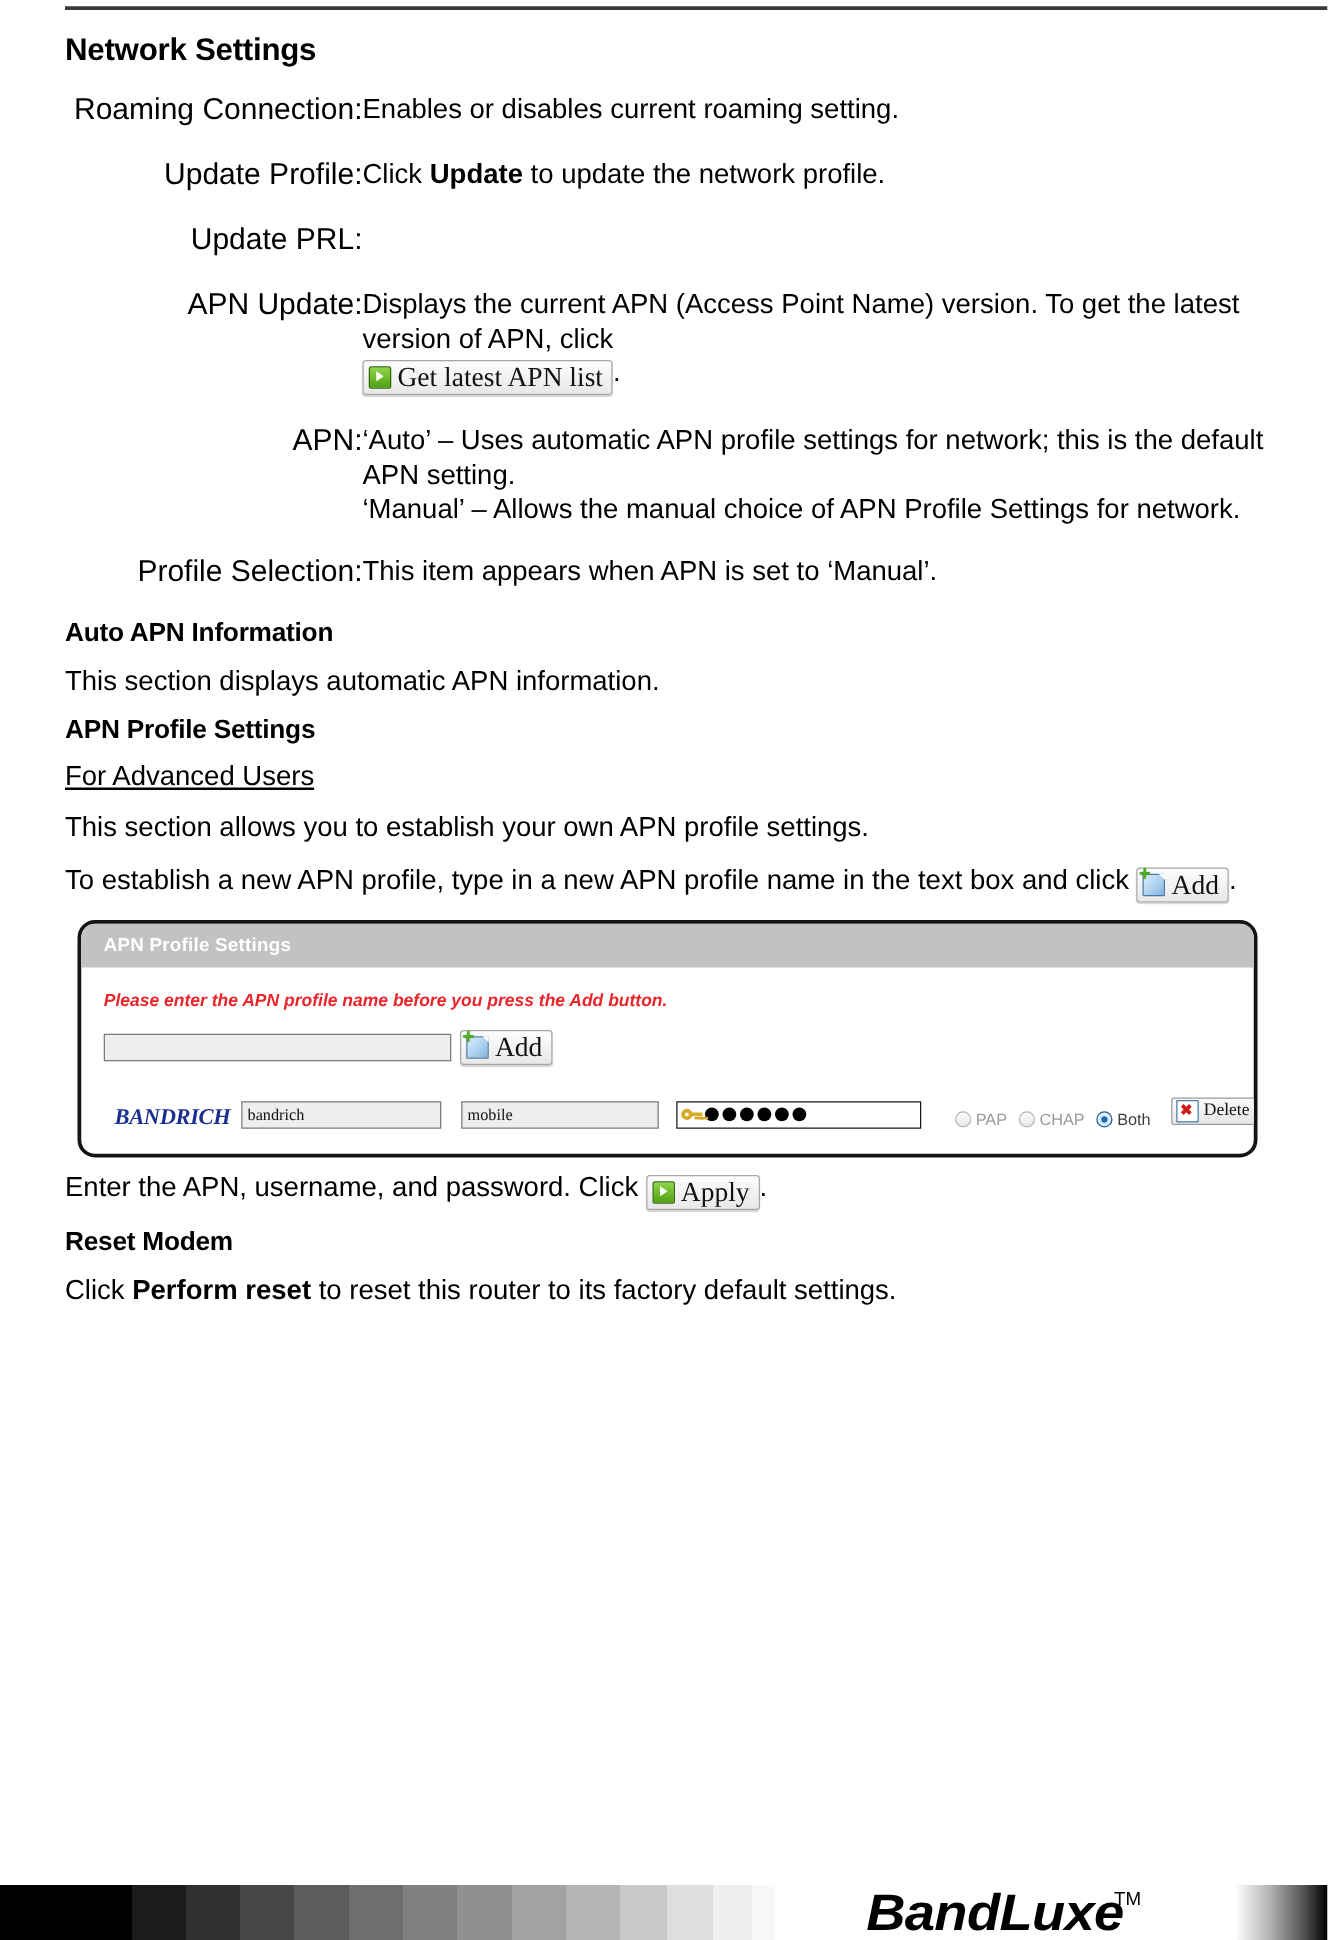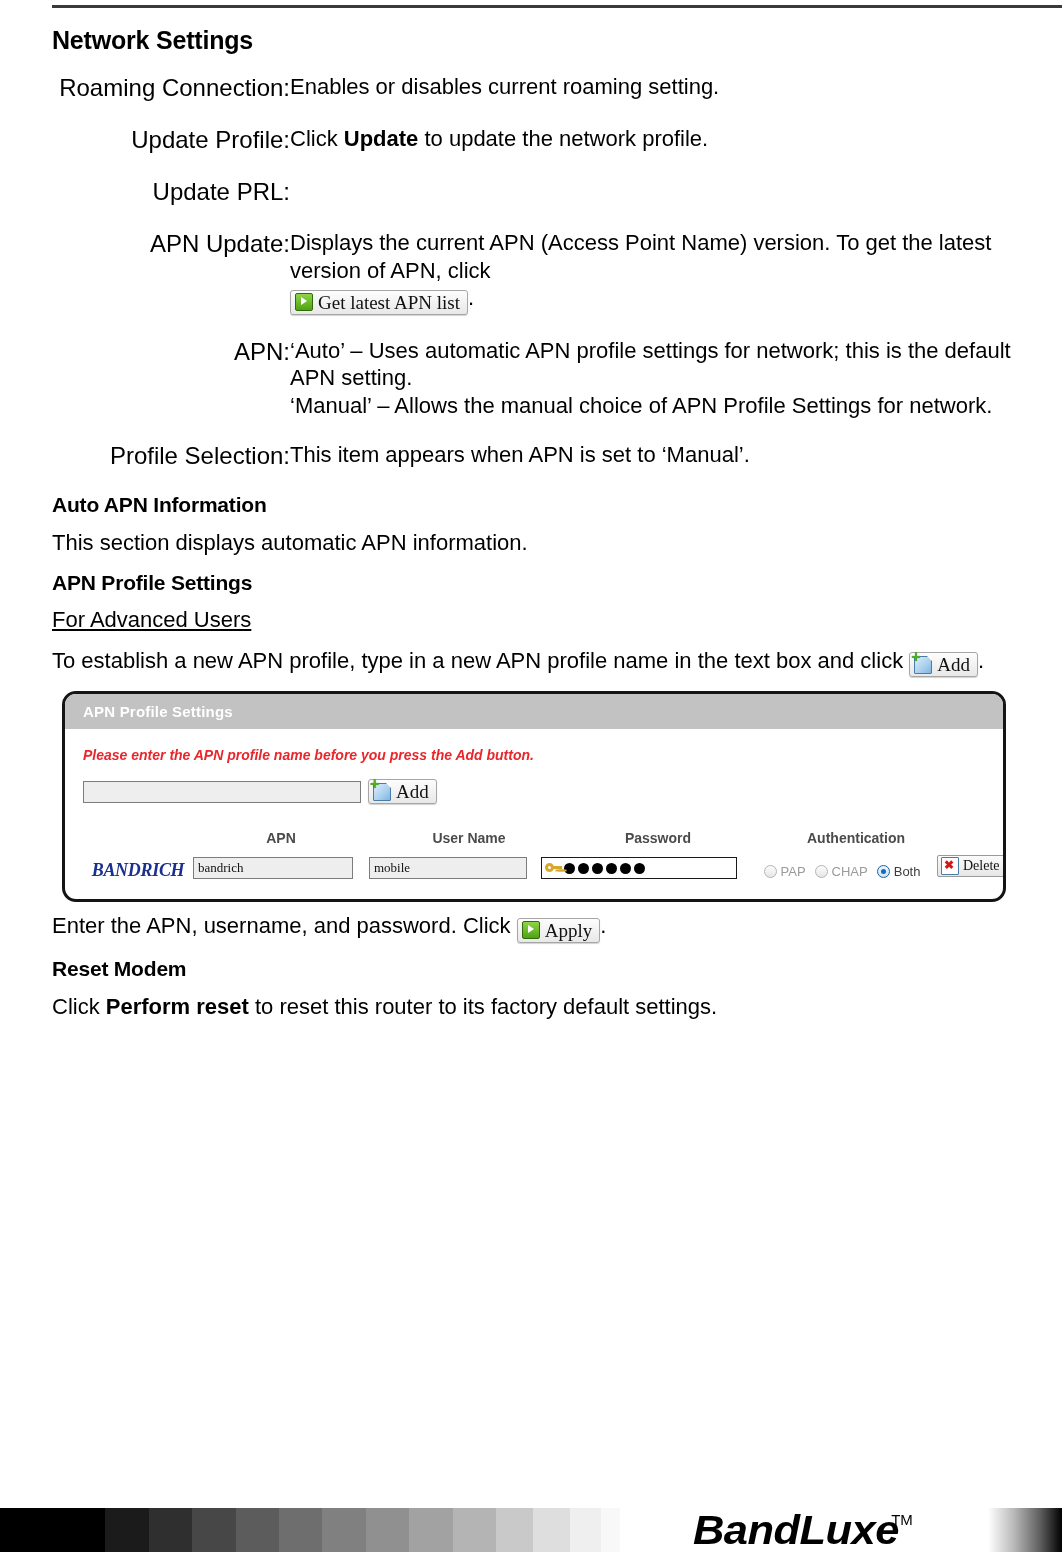--- a/index.html
+++ b/index.html
@@ -90,21 +90,21 @@
     background: linear-gradient(#fdfdfd, #e8e8e8);
     border: 1px solid #a6a6a6;
     border-radius: 3px;
     padding: 2px 7px 2px 4px;
     gap: 5px;
     box-shadow: 0 1px 1px rgba(0,0,0,.18);
     line-height: 1;
   }
   .btn-inline .lbl {
     font-family: "Liberation Serif", serif;
-    font-size: 19px;
+    font-size: 22px;
     color: #111;
     white-space: nowrap;
   }
   .ico {
     display: inline-block;
     width: 16px;
     height: 16px;
     flex: 0 0 16px;
     position: relative;
   }
@@ -454,48 +454,41 @@
         <div class="defdesc">This item appears when APN is set to ‘Manual’.</div>
       </div>
 
     </div>
 
     <h3 class="sub-title">Auto APN Information</h3>
     <p class="body">This section displays automatic APN information.</p>
 
     <h3 class="sub-title">APN Profile Settings</h3>
     <div class="uline">For Advanced Users</div>
+    <p class="body">This section allows you to establish your own APN profile settings.</p>
     <p class="body"><span>To establish a new APN profile, type in a new APN profile name in the text box and click </span><span class="btn-inline">
           <span class="ico ico-addpage"></span>
           <span class="lbl">Add</span>
         </span><span>.</span></p>
 
     <div class="ui-panel">
       <div class="ui-panel-head">APN Profile Settings</div>
       <div class="ui-panel-body">
 
         <div class="ui-warn">Please enter the APN profile name before you press the Add button.</div>
 
         <div class="ui-addrow">
           <div class="ui-text w-newprofile" placeholder=""></div>
           <span class="btn-inline">
             <span class="ico ico-addpage"></span>
             <span class="lbl">Add</span>
           </span>
         </div>
 
         <div class="ui-table">
-          <div class="ui-thead">
-            <div class="c-name"></div>
-            <div class="c-apn">APN</div>
-            <div class="c-user">User Name</div>
-            <div class="c-pass">Password</div>
-            <div class="c-auth">Authentication</div>
-            <div class="c-act"></div>
-          </div>
 
           <div class="ui-tr">
             <div class="c-name profile-name">BANDRICH</div>
 
             <div class="c-apn">
               <div class="ui-text w-apn">bandrich</div>
             </div>
 
             <div class="c-user">
               <div class="ui-text w-user">mobile</div>

